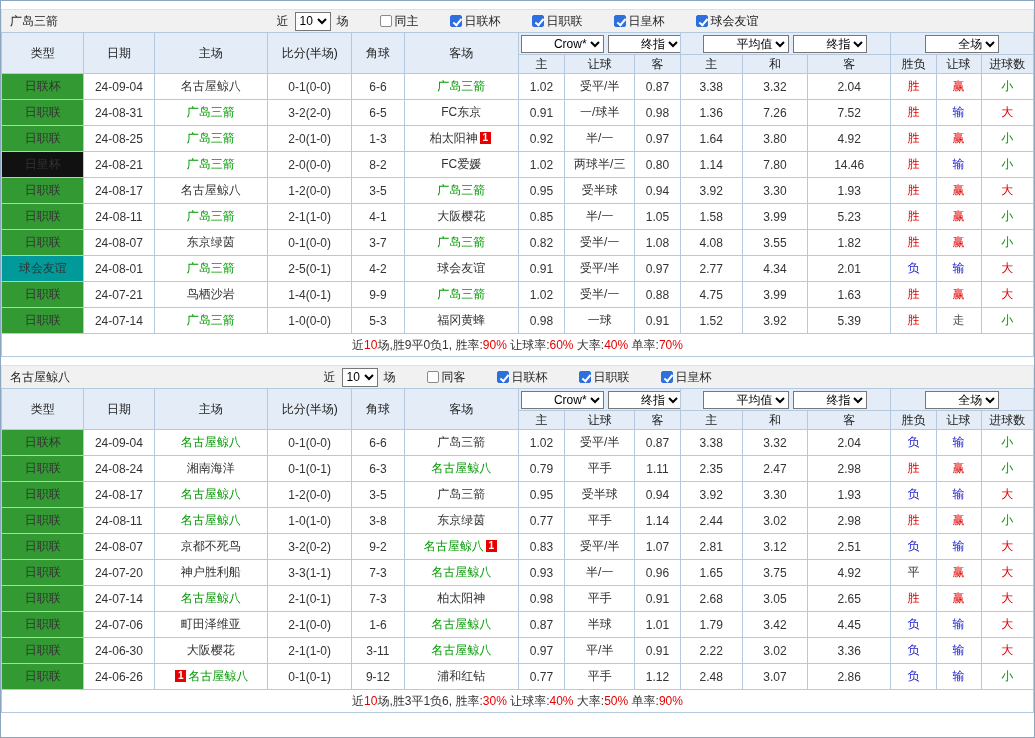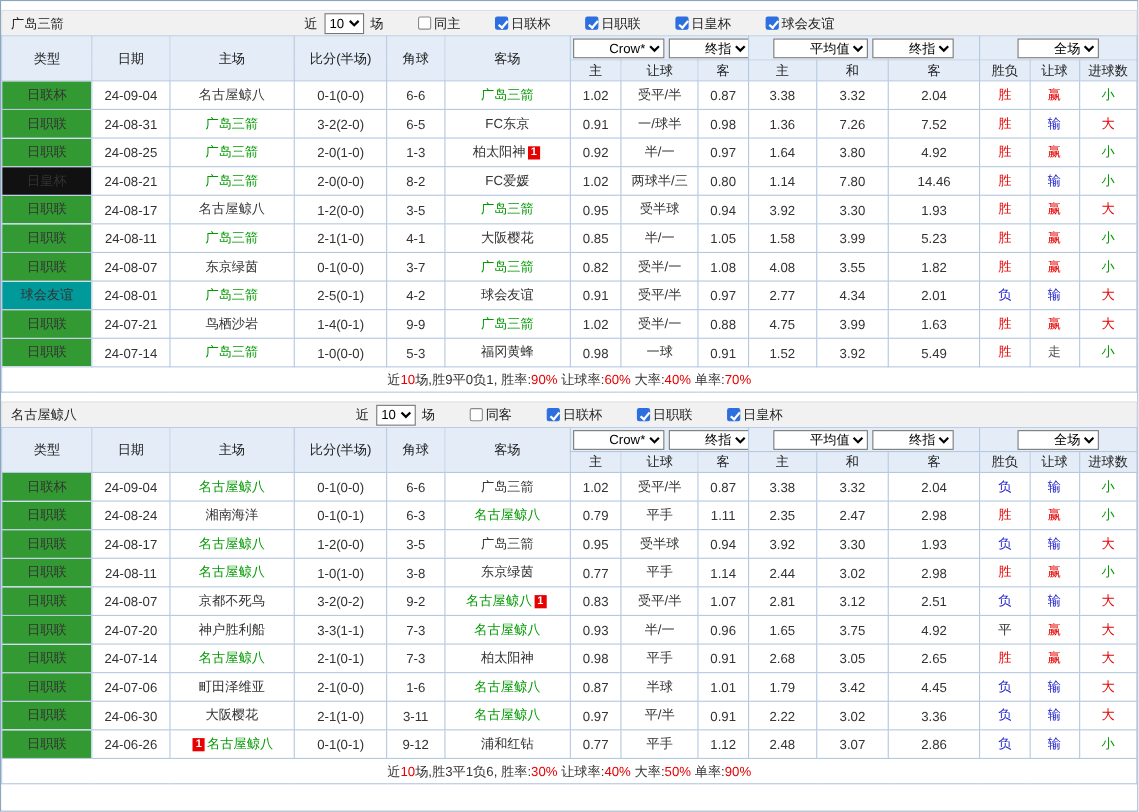--- a/index.html
+++ b/index.html
@@ -287,21 +287,21 @@
               <td>24-07-14</td>
               <td class="teamcell"><span class="team hl">广岛三箭</span></td>
               <td class="score">1-0(0-0)</td>
               <td>5-3</td>
               <td class="teamcell"><span class="team">福冈黄蜂</span></td>
               <td>0.98</td>
               <td>一球</td>
               <td>0.91</td>
               <td>1.52</td>
               <td>3.92</td>
-              <td>5.49</td>
+              <td>5.39</td>
               <td class="res" style="color: rgb(230, 0, 0);">胜</td>
               <td class="res" style="color: rgb(85, 85, 85);">走</td>
               <td class="res" style="color: rgb(0, 153, 0);">小</td>
             </tr>
           </tbody>
           <tfoot>
             <tr>
               <td class="summary" colspan="15"><span>近</span><span class="red">10</span><span>场,胜9平0负1, 胜率:</span><span class="red">90%</span><span> 让球率:</span><span class="red">60%</span><span> 大率:</span><span class="red">40%</span><span> 单率:</span><span class="red">70%</span></td>
             </tr>
           </tfoot>

